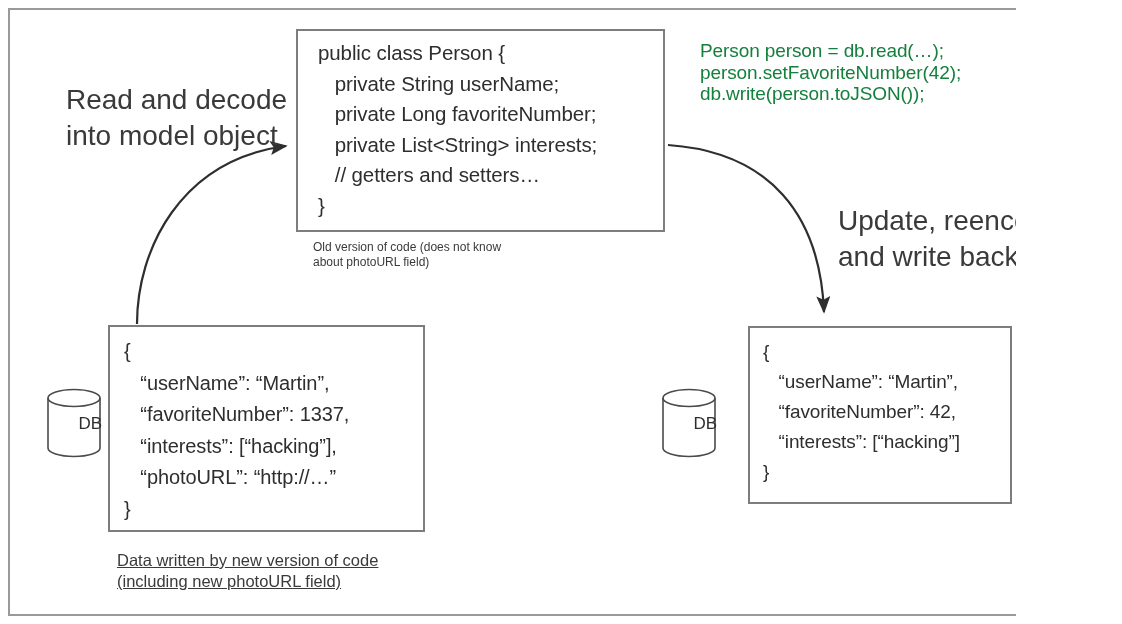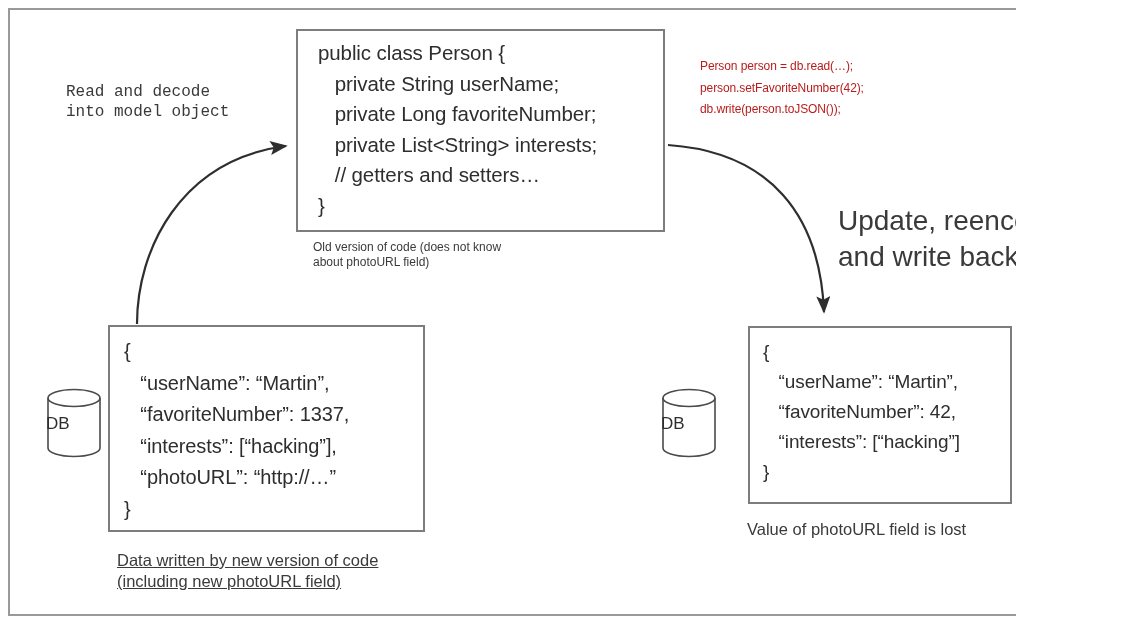--- a/index.html
+++ b/index.html
@@ -55,24 +55,24 @@
   #class-code {
     left: 318px;
     top: 38px;
     font-size: 20.5px;
     line-height: 30.5px;
   }
 
   
   #snippet-code {
     left: 700px;
-    top: 56px;
-    font-size: 12px;
+    top: 40px;
+    font-size: 19px;
     line-height: 21.5px;
-    color: #b91c1c;
+    color: #15803d;
   }
 
   
   #left-json-box {
     left: 108px;
     top: 325px;
     width: 317px;
     height: 207px;
   }
   #left-json-code {
@@ -93,22 +93,21 @@
     left: 763px;
     top: 337px;
     font-size: 19px;
     line-height: 30px;
   }
 
   
   #label-read {
     left: 66px;
     top: 82px;
-    font-size: 16px;
-    font-family: Liberation Mono, monospace;
+    font-size: 28px;
   }
   #label-update {
     left: 838px;
     top: 203px;
     font-size: 28px;
   }
   #caption-old {
     left: 313px;
     top: 240px;
     font-size: 12px;
@@ -127,21 +126,21 @@
 
   
   .db {
     position: absolute;
   }
   .db svg { display: block; }
   .db-label {
     position: absolute;
     font-size: 17px;
     color: #2e2e2e;
-    text-align: left;
+    text-align: right;
     width: 100%;
     left: 0;
   }
   #db-left  { left: 46px;  top: 386px; width: 56px; height: 78px; }
   #db-right { left: 661px; top: 386px; width: 56px; height: 78px; }
   #db-left .db-label  { top: 28px; }
   #db-right .db-label { top: 28px; }
 
   
   #arrows {
@@ -192,21 +191,20 @@
 }</div>
   <div class="lbl" id="caption-written">Data written by new version of code
 (including new photoURL field)</div>
 
   <div class="box" id="right-json-box"></div>
   <div class="code-lines" id="right-json-code">{
    “userName”: “Martin”,
    “favoriteNumber”: 42,
    “interests”: [“hacking”]
 }</div>
-  <div class="lbl" id="caption-lost">Value of photoURL field is lost</div>
 
   <div class="lbl" id="label-read">Read and decode
 into model object</div>
   <div class="lbl" id="label-update">Update, reencode
 and write back</div>
 
   <div class="db" id="db-left">
     <svg width="56" height="78" viewBox="0 0 56 78" xmlns="http://www.w3.org/2000/svg">
       <ellipse cx="28" cy="12" rx="26" ry="8.5" fill="#ffffff" stroke="#4a4a4a" stroke-width="1.6"></ellipse>
       <path d="M2,12 L2,62" fill="none" stroke="#4a4a4a" stroke-width="1.6"></path>

